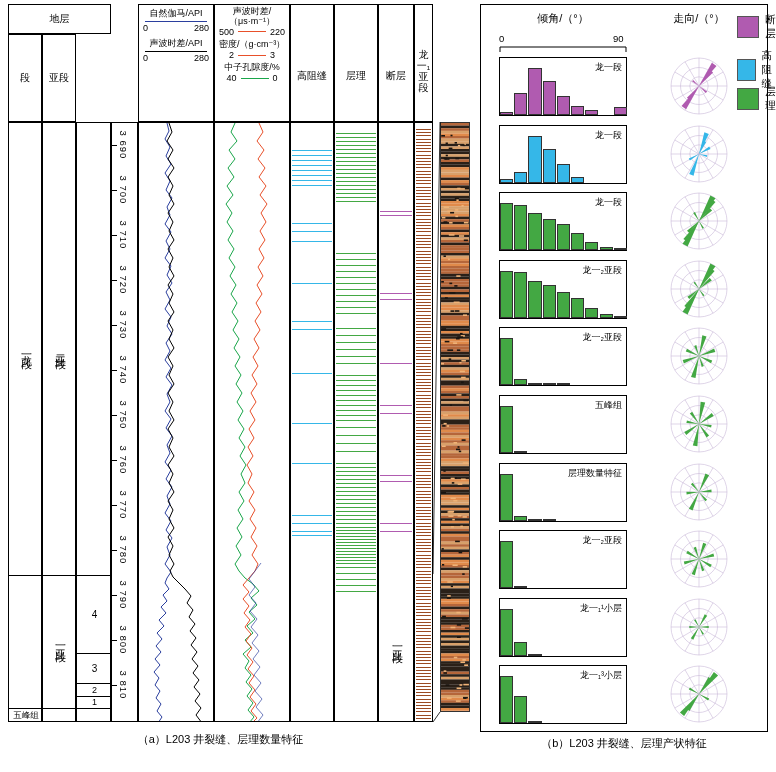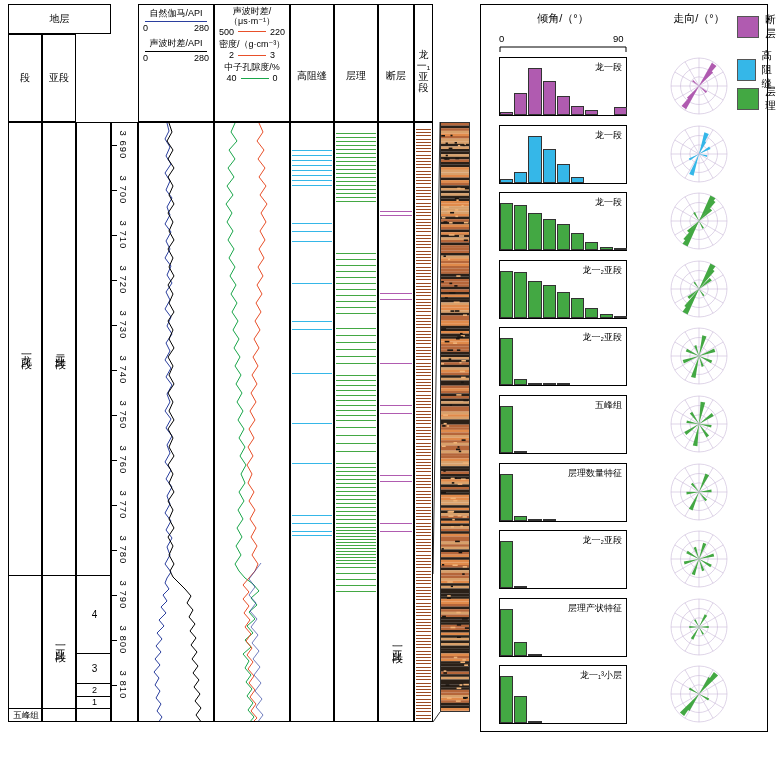--- a/index.html
+++ b/index.html
@@ -844,20 +844,21 @@
             <rect x="20.1" y="253.7" width="4.6" height="1.6" fill="#f0b377"></rect>
           </svg>
         </div>
 
       <svg class="abs" style="left:406px;top:0;width:60px;height:600px;pointer-events:none;">
         <line x1="19" y1="452" x2="26" y2="0" stroke="#000" stroke-width="0.8"></line>
         <line x1="19" y1="600" x2="26" y2="590" stroke="#000" stroke-width="0.8"></line>
       </svg>
     </div>
 
+    <div class="caption" style="left:0;top:728px;width:425px;">（a）L203 井裂缝、层理数量特征</div>
   </div>
 
   <div id="panelB">
     <div class="abs" style="left:18px;top:6px;width:128px;text-align:center;font-size:11px;">倾角/（°）</div>
     <div class="abs" style="left:170px;top:6px;width:96px;text-align:center;font-size:11px;">走向/（°）</div>
     <div class="abs" style="left:18px;top:28px;font-size:9.5px;">0</div>
     <div class="abs" style="left:132px;top:28px;font-size:9.5px;">90</div>
     <svg class="abs" style="left:18px;top:41px;" width="128" height="6">
       <line x1="1" y1="1" x2="127" y2="1" stroke="#000" stroke-width="1"></line>
       <line x1="1" y1="1" x2="1" y2="6" stroke="#000" stroke-width="1"></line>
@@ -931,21 +932,21 @@
         </div>
         <div class="histbox" style="left: 18px; top: 525.2px; width: 128px; height: 59px;">
           <div class="bar" style="left: 0px; width: 13.2px; height: 47px; background: rgb(67, 168, 67); border: 0.6px solid rgb(51, 51, 51); box-sizing: border-box;"></div>
           <div class="bar" style="left: 14.2px; width: 13.2px; height: 0.8px; background: rgb(67, 168, 67); border: 0.6px solid rgb(51, 51, 51); box-sizing: border-box;"></div>
           <div class="hlabel">龙一₂亚段</div>
         </div>
         <div class="histbox" style="left: 18px; top: 592.8px; width: 128px; height: 59px;">
           <div class="bar" style="left: 0px; width: 13.2px; height: 47px; background: rgb(67, 168, 67); border: 0.6px solid rgb(51, 51, 51); box-sizing: border-box;"></div>
           <div class="bar" style="left: 14.2px; width: 13.2px; height: 14.1px; background: rgb(67, 168, 67); border: 0.6px solid rgb(51, 51, 51); box-sizing: border-box;"></div>
           <div class="bar" style="left: 28.4px; width: 13.2px; height: 1.6px; background: rgb(67, 168, 67); border: 0.6px solid rgb(51, 51, 51); box-sizing: border-box;"></div>
-          <div class="hlabel">层理产状特征</div>
+          <div class="hlabel">龙一₁¹小层</div>
         </div>
         <div class="histbox" style="left: 18px; top: 660.4px; width: 128px; height: 59px;">
           <div class="bar" style="left: 0px; width: 13.2px; height: 47px; background: rgb(67, 168, 67); border: 0.6px solid rgb(51, 51, 51); box-sizing: border-box;"></div>
           <div class="bar" style="left: 14.2px; width: 13.2px; height: 27.1px; background: rgb(67, 168, 67); border: 0.6px solid rgb(51, 51, 51); box-sizing: border-box;"></div>
           <div class="bar" style="left: 28.4px; width: 13.2px; height: 1.8px; background: rgb(67, 168, 67); border: 0.6px solid rgb(51, 51, 51); box-sizing: border-box;"></div>
           <div class="hlabel">龙一₁³小层</div>
         </div>
       </div>
     <div id="roseWrap">
         <svg width="66" height="66" class="rose" style="position: absolute; left: 186px; top: 49px;">
@@ -1139,13 +1140,14 @@
           <span class="legend-swatch" style="background: rgb(53, 183, 232);"></span>
           <span>高阻缝</span>
         </div>
         <div class="legend-item" style="left: 256px; top: 80px;">
           <span class="legend-swatch" style="background: rgb(67, 168, 67);"></span>
           <span>层理</span>
         </div>
       </div>
   </div>
 
+  <div class="caption" style="left:480px;top:736px;width:288px;">（b）L203 井裂缝、层理产状特征</div>
 </div>
 
 </body></html>

